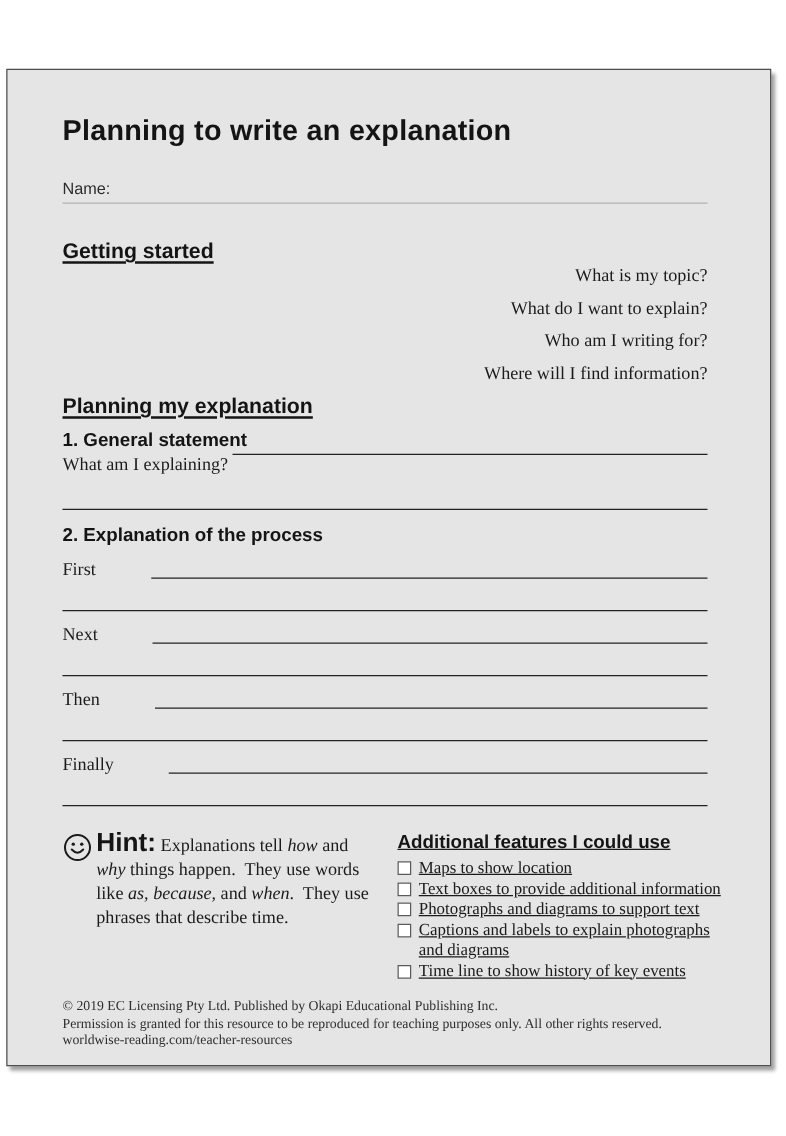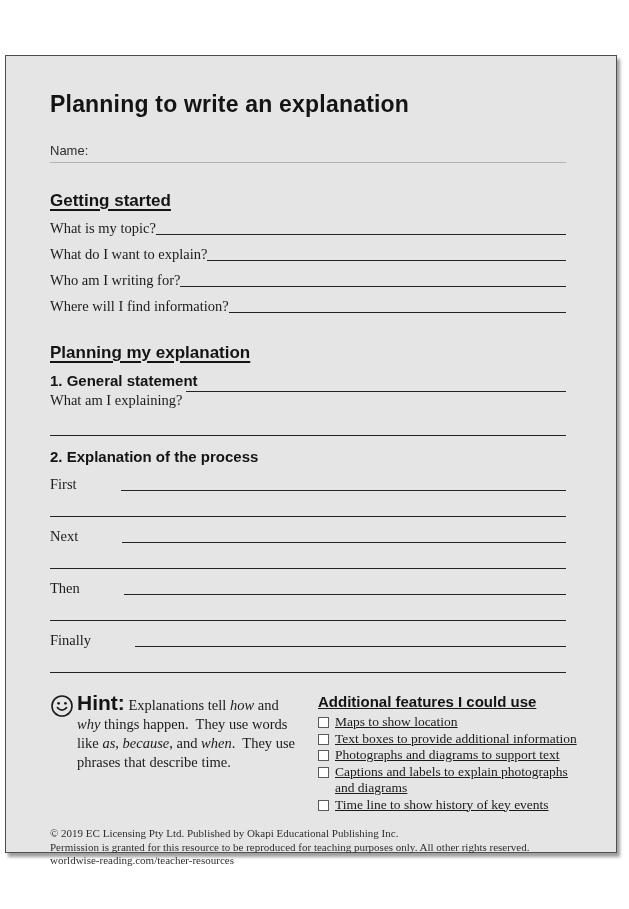--- a/index.html
+++ b/index.html
@@ -25,30 +25,30 @@
     border-bottom:1px solid #b3b3b3; padding-bottom:4px; height:19px;
     font-family:"Liberation Sans", sans-serif; font-size:13px; color:#2c2c2c;
   }
 
   .sec-heading {
     font-family:"Liberation Sans", sans-serif; font-weight:bold;
     font-size:17px; line-height:20px; color:#141414;
     text-decoration:underline; text-decoration-thickness:2px; text-underline-offset:3px;
   }
   .gs-heading { margin-top:28px; }
-  .plan-heading { margin-top:28px; }
+  .plan-heading { }
 
   .sub-heading {
     font-family:"Liberation Sans", sans-serif; font-weight:bold;
     font-size:15px; line-height:17px; color:#141414;
   }
   .s1-heading { margin-top:9px; }
   .s2-heading { margin-top:12px; }
 
-  .q-row { display:flex; align-items:flex-end; height:25px; margin-top:1px; }
+  .q-row { display:flex; align-items:flex-end; height:25px; margin-top:1px;flex-direction:column; }
   .q-label { font-size:14.5px; line-height:18px; white-space:nowrap; }
   .fill-line { flex:1; border-bottom:1px solid #232323; margin-bottom:2px; height:0; }
   .gap4 { margin-left:4px; }
 
   .explain-row { display:flex; align-items:flex-start; height:27px; margin-top:2px; }
   .blank-line { border-bottom:1px solid #232323; height:0; }
   .after-explain { margin-top:17px; }
 
   .step-row { display:flex; align-items:flex-end; height:24px; margin-top:4px;gap:40px; }
   .step-row.first-step { margin-top:4px; }

